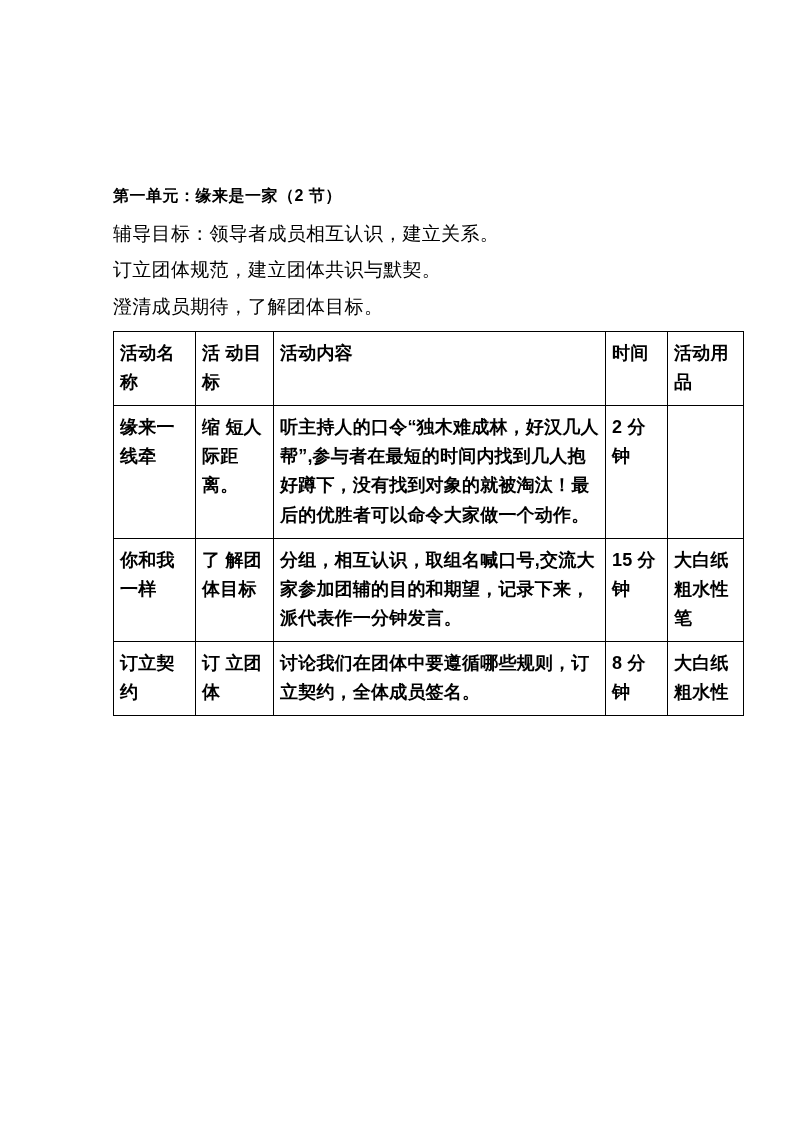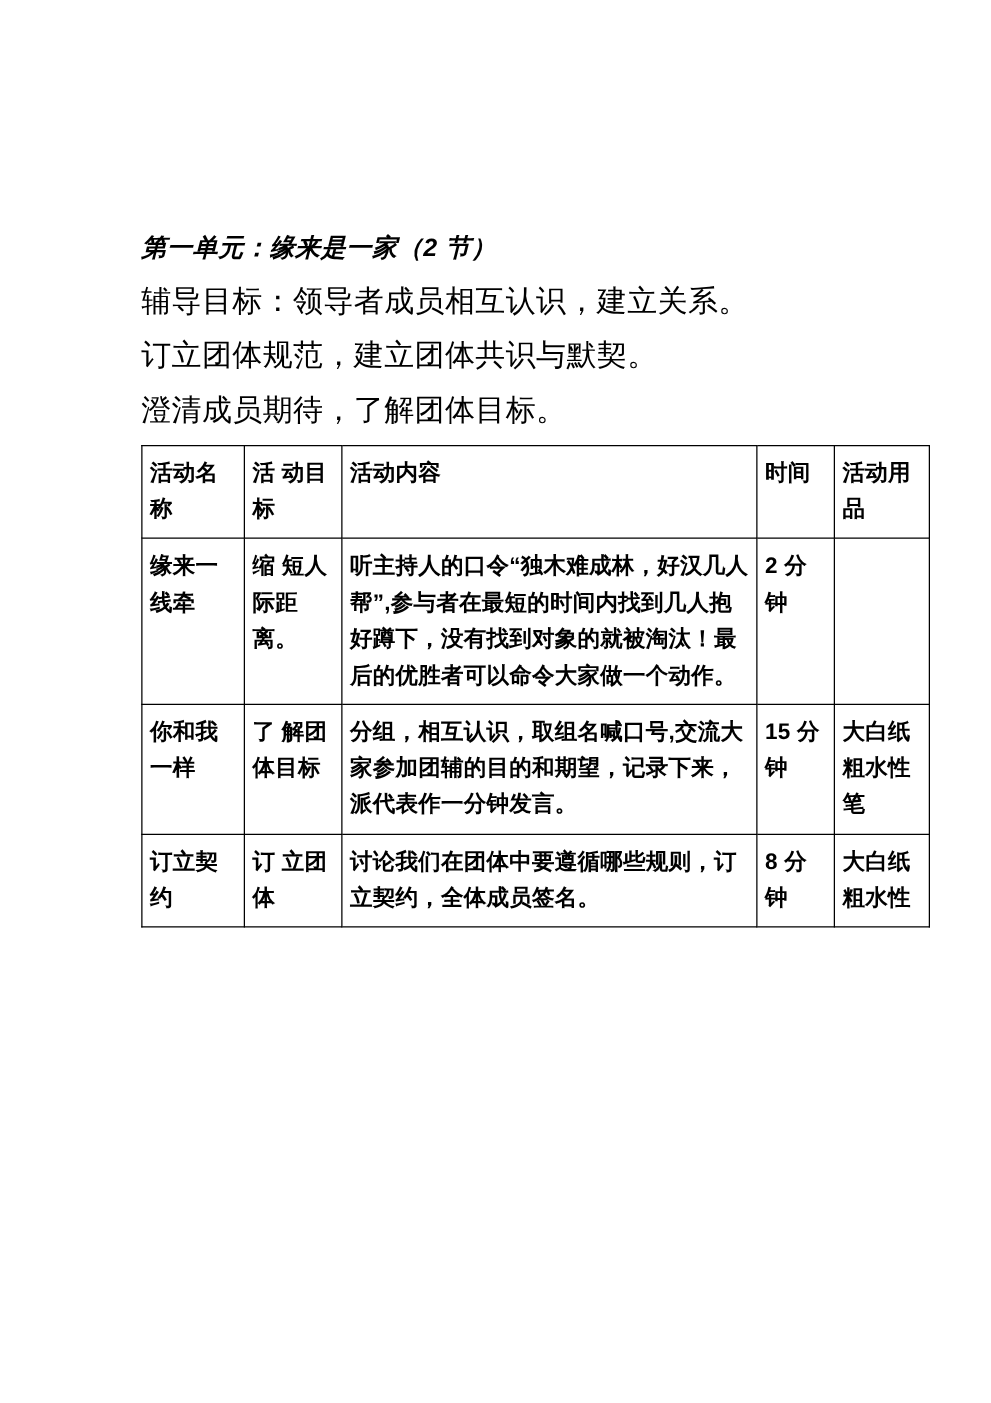--- a/index.html
+++ b/index.html
@@ -22,29 +22,28 @@
     height: 1122px;
     background: #ffffff;
   }
   .content {
     position: absolute;
     left: 113px;
     top: 186px;
     width: 630px;
   }
   .doc-title {
-    font-size: 20px;
+    font-size: 16px;
     font-weight: bold;
     letter-spacing: 0.5px;
     margin: 0 0 14px 0;
     line-height: 1.3;
-    font-style: italic;
   }
   .doc-line {
-    font-size: 24px;
+    font-size: 19px;
     line-height: 1.35;
     margin: 0 0 11px 0;
     letter-spacing: 0.3px;
   }
   table.activity-table {
     border-collapse: collapse;
     width: 630px;
     margin-top: 6px;
     table-layout: fixed;
   }

